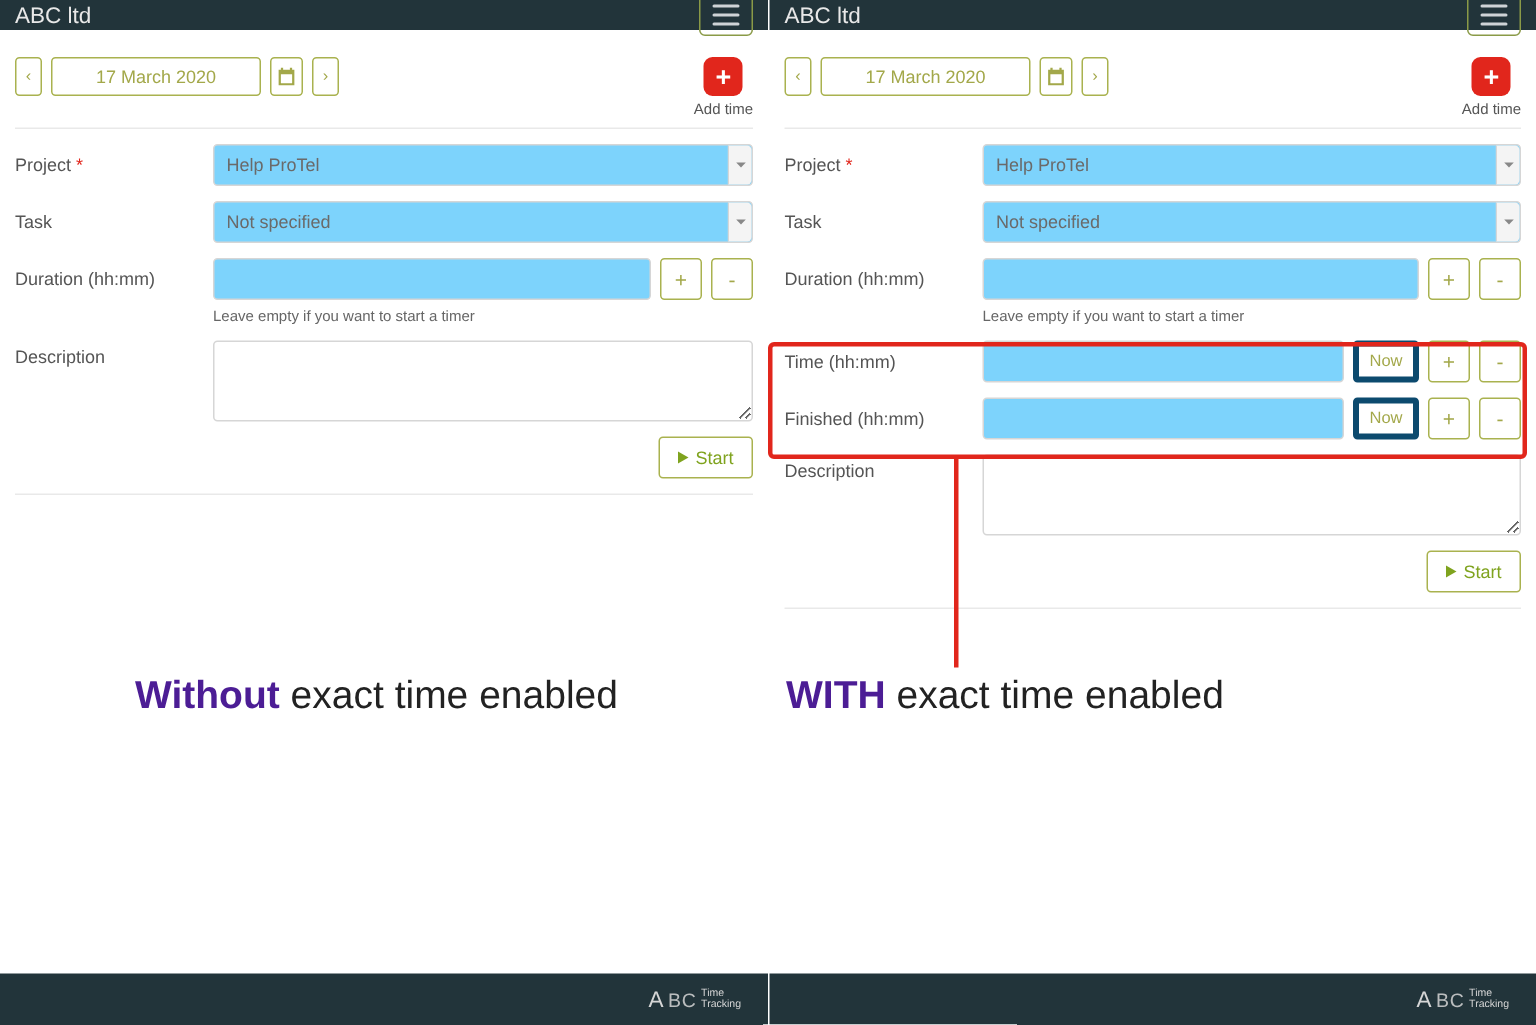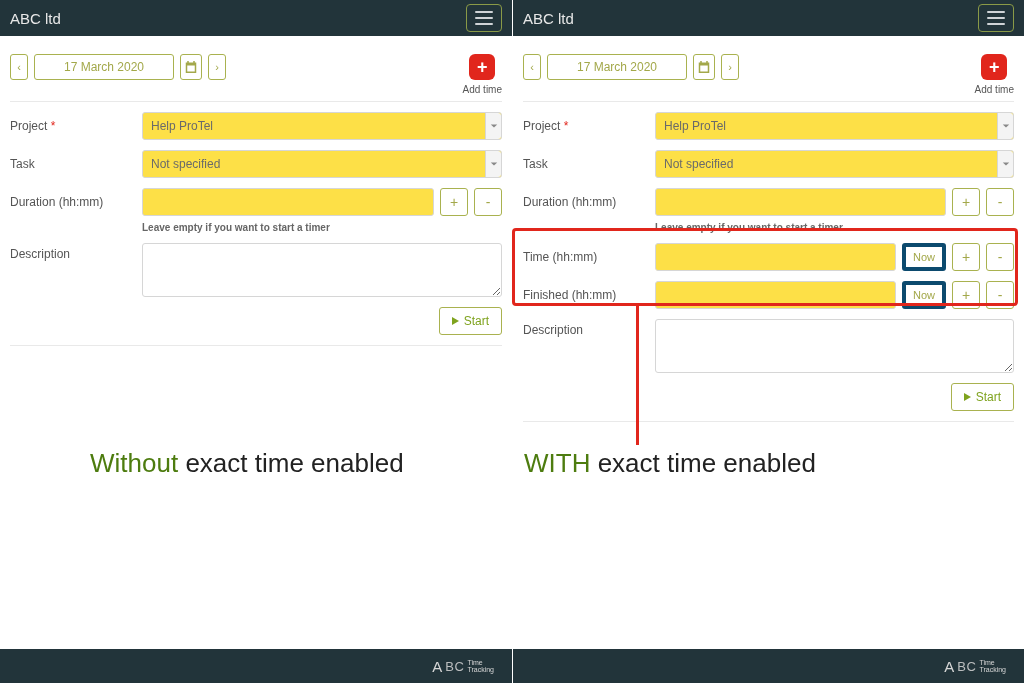--- a/index.html
+++ b/index.html
@@ -13,21 +13,21 @@
     overflow: hidden;
     position: relative;
   }
   .halves { display: flex; width: 100%; height: 100%; }
   .half { width: 50%; display: flex; flex-direction: column; position: relative; }
   .half + .half { border-left: 1px solid #fff; }
 
   .topbar {
     background: #22343a;
     color: #e8e8e8;
-    height: 36px;
+    height: 20px;
     display: flex;
     align-items: center;
     justify-content: space-between;
     padding: 0 10px;
   }
   .brand { font-size: 15px; font-weight: 400; }
   .hamburger {
     width: 36px; height: 28px;
     border: 1px solid #8a9a47;
     border-radius: 4px;
@@ -74,21 +74,21 @@
 
   .formrow { display: flex; align-items: center; margin-bottom: 10px; }
   .formrow .label { width: 132px; font-size: 12px; color: #555; }
   .req { color: #e1261c; }
   .fieldwrap { flex: 1; display: flex; gap: 6px; }
   .select, .tinput {
     flex: 1;
     height: 28px;
     border: 1px solid #d6d6d6;
     border-radius: 3px;
-    background: #fde047;
+    background: #7dd3fc;
     padding: 0 8px;
     font-size: 12px;
     color: #6a6a6a;
     position: relative;
   }
   .select { display:flex; align-items:center; justify-content:space-between; cursor:pointer; }
   .sel-caret {
     width: 16px; height: 100%;
     border-left: 1px solid #d6d6d6;
     background: #f4f4f4;
@@ -104,21 +104,21 @@
     display:flex; align-items:center; justify-content:center;
     font-size: 14px; cursor: pointer;
   }
   .nowbtn {
     width: 44px; height: 28px;
     border: 4px solid #0c4a6e; border-radius: 3px;
     background: #fff; color: #a3a84a;
     display:flex; align-items:center; justify-content:center;
     font-size: 11px; cursor: pointer;
   }
-  .hint { font-size: 10px; color: #666; margin: -4px 0 10px 132px; font-weight: bold; }
+  .hint { font-size: 10px; color: #666; margin: -4px 0 10px 132px; }
 
   .textarea {
     flex: 1;
     min-height: 54px;
     border: 1px solid #d6d6d6;
     border-radius: 3px;
     resize: both;
     padding: 6px 8px;
     font-family: inherit;
     font-size: 12px;
@@ -158,21 +158,21 @@
     position: absolute;
     background: #e1261c;
     width: 3px;
     pointer-events: none;
   }
   .caption {
     position: absolute;
     font-size: 26px;
     font-family: Arial, sans-serif;
   }
-  .caption .red { color: #4d7c0f; font-weight: 400; }
+  .caption .red { color: #4c1d95; font-weight: 700; }
   .caption .blk { color: #222; font-weight: 400; }
 </style>
 </head>
 <body>
 
 <div class="halves">
 
   <div class="half">
     <div class="topbar">
       <div class="brand">ABC ltd</div>

